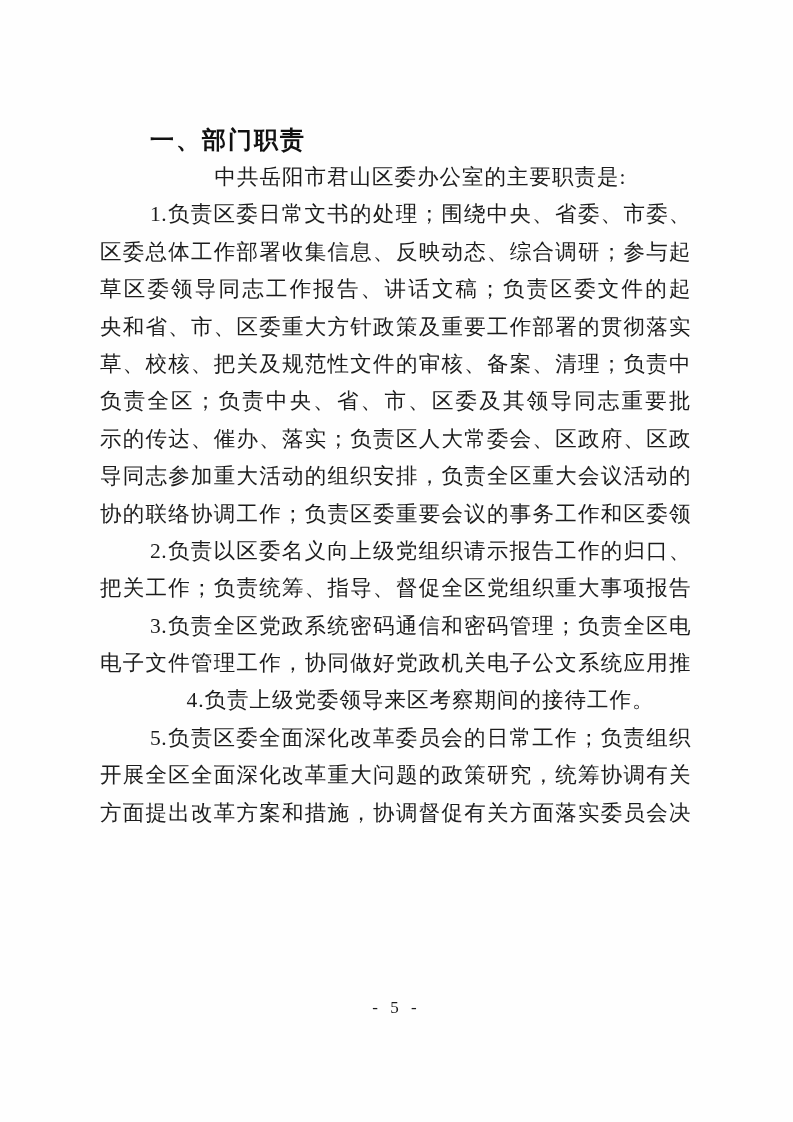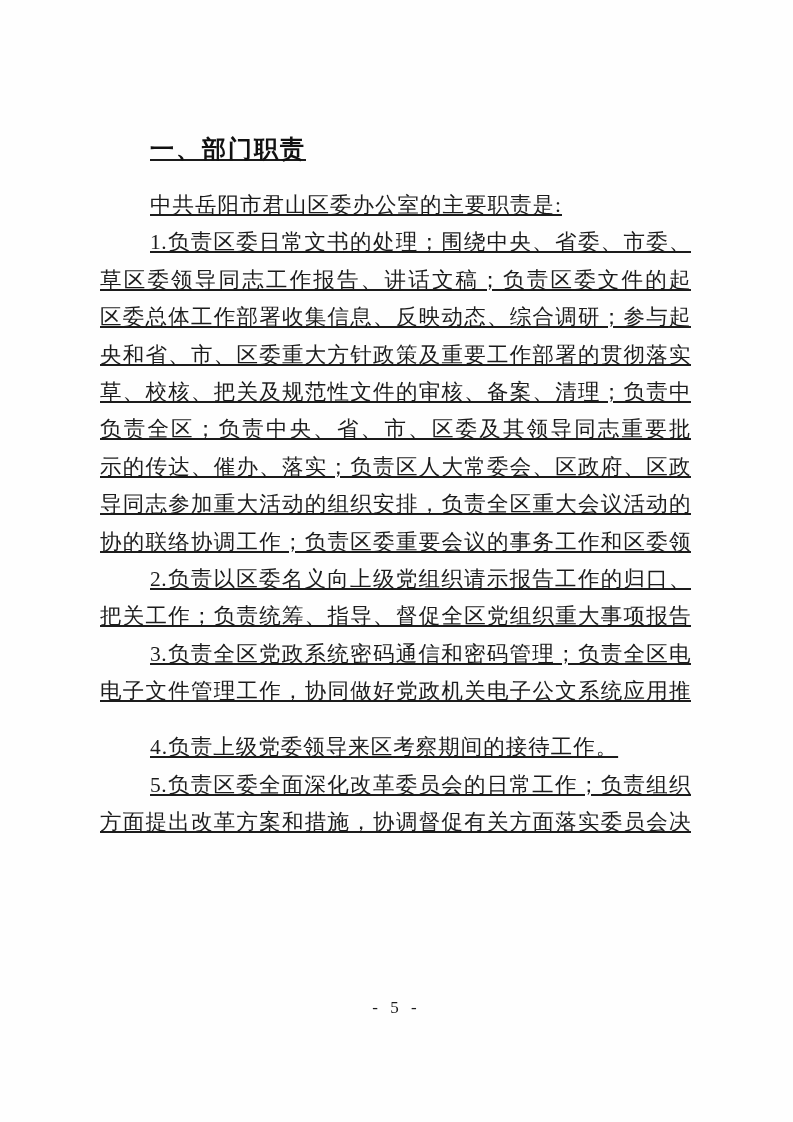--- a/index.html
+++ b/index.html
@@ -12,23 +12,22 @@
     position: relative;
     width: 793px;
     height: 1122px;
     background: #fefefe;
     color: #1c1c1c;
     overflow: hidden;
   }
   .text-block {
     position: absolute;
     left: 100px;
-    top: 130px;
+    top: 121px;
     width: 591px;
-    text-decoration: underline;
   }
   .doc-heading {
     font-family: "Liberation Sans", "DejaVu Sans", sans-serif;
     font-weight: bold;
     font-size: 24px;
     height: 38px;
     line-height: 38px;
     padding-left: 50px;
     letter-spacing: 2px;
     color: #111;
@@ -40,21 +39,21 @@
     letter-spacing: 1px;
     white-space: nowrap;
     color: #1c1c1c;
   }
   .line.justify {
     white-space: normal;
     text-align: justify;
     text-align-last: justify;
     letter-spacing: 0.5px;
   }
-  .line.plain { text-align: left; margin-top: 19px; }
+  .line.plain { text-align: center; }
   .line.indent { text-indent: 50px; }
   .page-footer {
     position: absolute;
     left: 0;
     top: 998px;
     width: 793px;
     text-align: center;
     font-size: 17px;
     letter-spacing: 4px;
     color: #1c1c1c;
@@ -62,31 +61,32 @@
 </style>
 </head>
 <body>
 
 <div class="page">
   <div class="text-block">
     <div class="doc-heading">一、部门职责</div>
     <div>
         <div class="line indent plain">中共岳阳市君山区委办公室的主要职责是:</div>
         <div class="line indent justify">1.负责区委日常文书的处理；围绕中央、省委、市委、</div>
+        <div class="line justify">区委总体工作部署收集信息、反映动态、综合调研；参与起</div>
         <div class="line justify">草区委领导同志工作报告、讲话文稿；负责区委文件的起</div>
-        <div class="line justify">区委总体工作部署收集信息、反映动态、综合调研；参与起</div>
         <div class="line justify">央和省、市、区委重大方针政策及重要工作部署的贯彻落实</div>
         <div class="line justify">草、校核、把关及规范性文件的审核、备案、清理；负责中</div>
         <div class="line justify">负责全区；负责中央、省、市、区委及其领导同志重要批</div>
         <div class="line justify">示的传达、催办、落实；负责区人大常委会、区政府、区政</div>
         <div class="line justify">导同志参加重大活动的组织安排，负责全区重大会议活动的</div>
         <div class="line justify">协的联络协调工作；负责区委重要会议的事务工作和区委领</div>
         <div class="line indent justify">2.负责以区委名义向上级党组织请示报告工作的归口、</div>
         <div class="line justify">把关工作；负责统筹、指导、督促全区党组织重大事项报告</div>
         <div class="line indent justify">3.负责全区党政系统密码通信和密码管理；负责全区电</div>
         <div class="line justify">电子文件管理工作，协同做好党政机关电子公文系统应用推</div>
         <div class="line indent plain">4.负责上级党委领导来区考察期间的接待工作。</div>
         <div class="line indent justify">5.负责区委全面深化改革委员会的日常工作；负责组织</div>
+        <div class="line justify">开展全区全面深化改革重大问题的政策研究，统筹协调有关</div>
         <div class="line justify">方面提出改革方案和措施，协调督促有关方面落实委员会决</div>
       </div>
   </div>
   <div class="page-footer">- 5 -</div>
 </div>
 
 </body></html>

